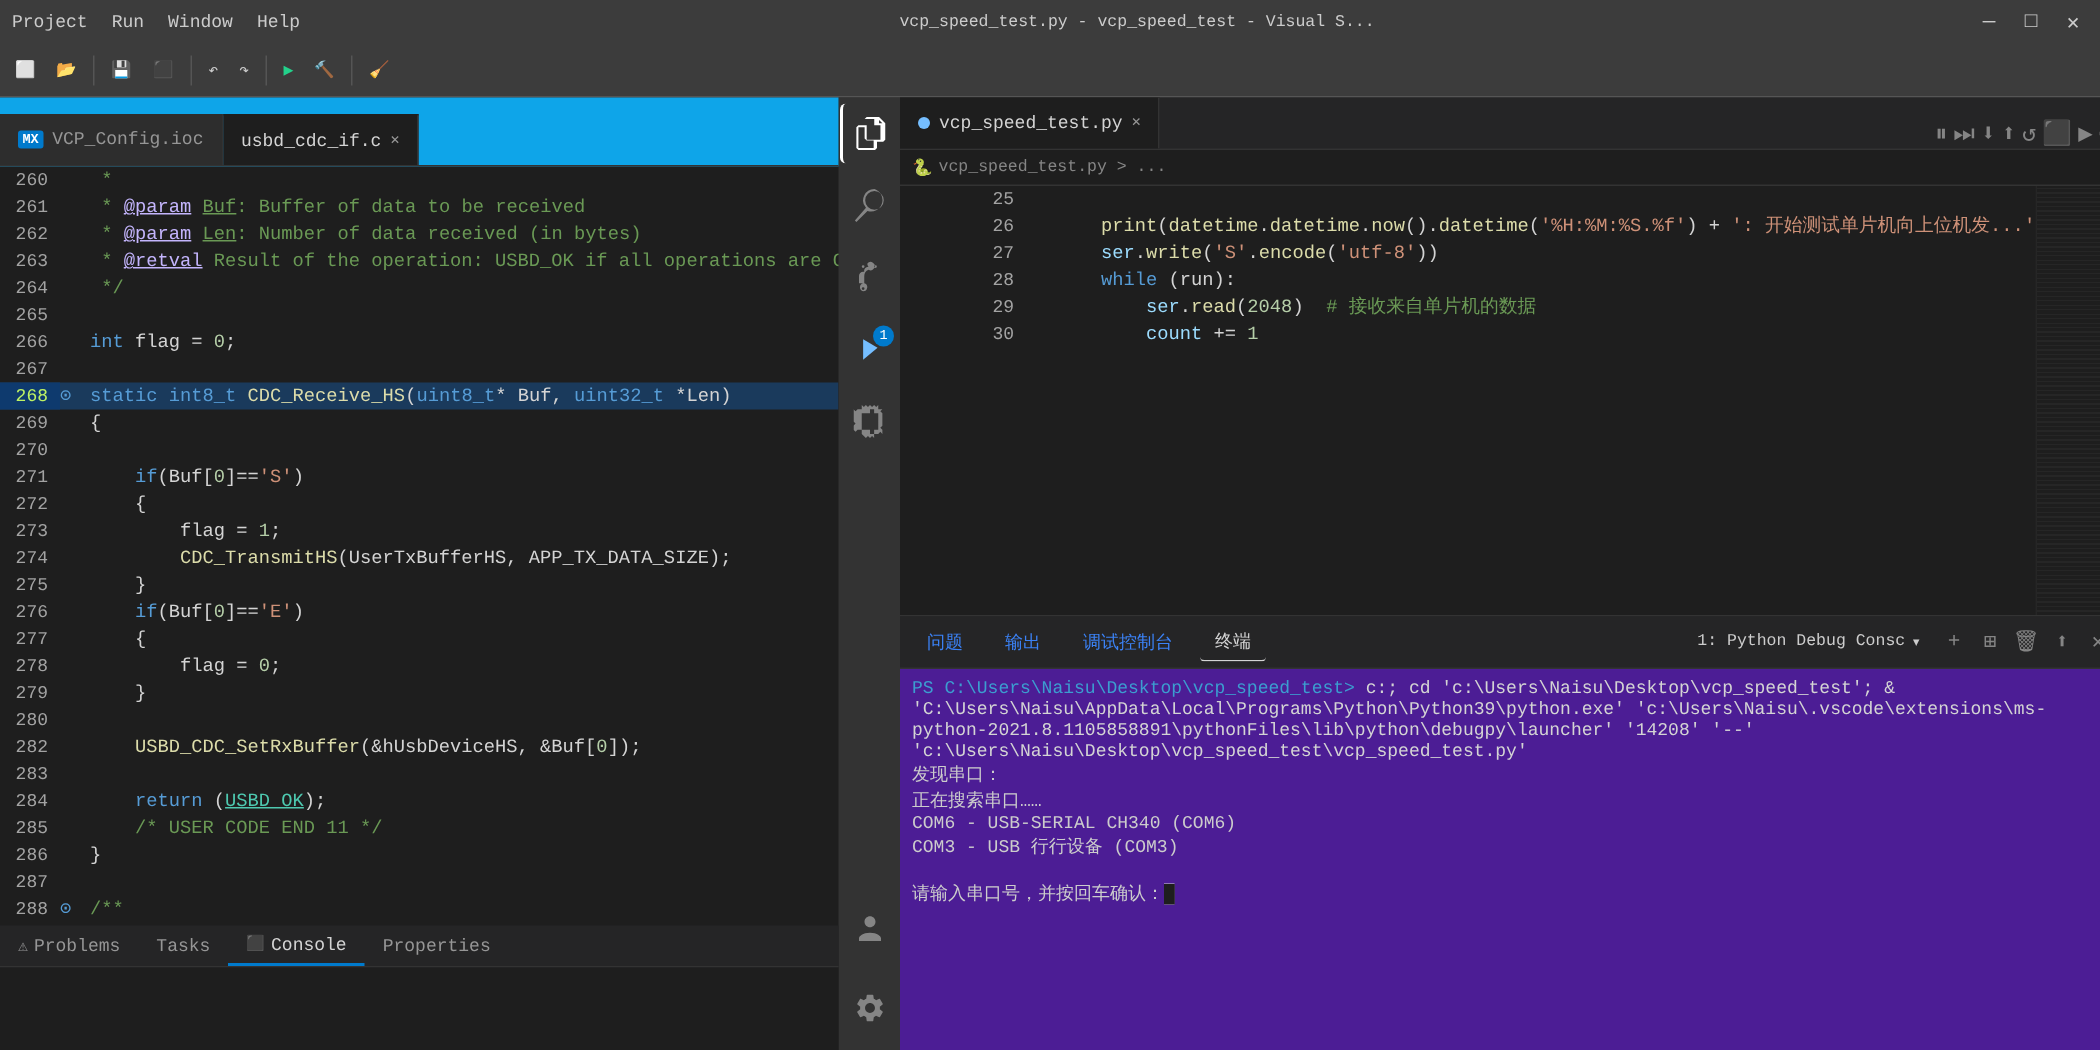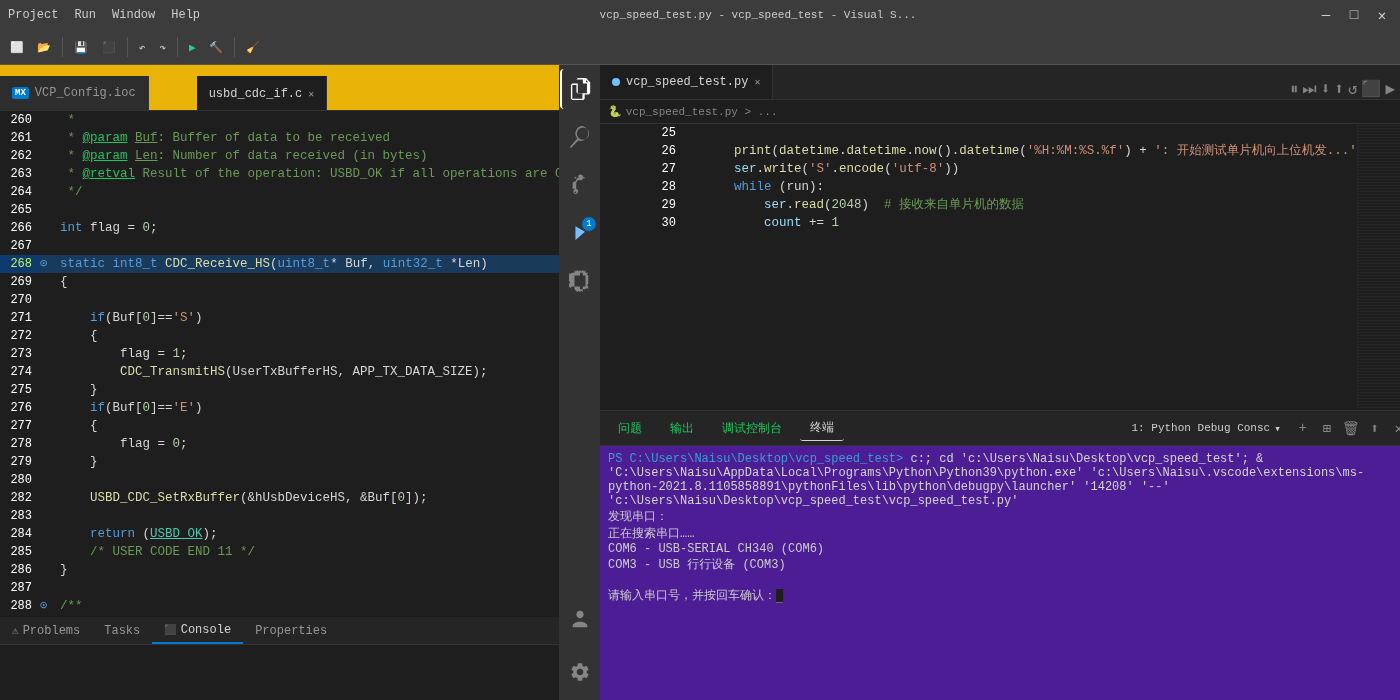--- a/index.html
+++ b/index.html
@@ -85,25 +85,24 @@
       color: white;
       font-size: 9px;
       width: 14px; height: 14px;
       border-radius: 50%;
       display: flex; align-items: center; justify-content: center;
     }
 
     
     #left-tabs {
       height: 46px;
-      background: #eab308;
+      background: #0ea5e9;
       display: flex;
       align-items: flex-end;
       border-bottom: 1px solid #333;
-      gap: 48px;
     }
     .editor-tab {
       height: 34px;
       padding: 0 12px;
       display: flex; align-items: center; gap: 6px;
       cursor: pointer;
       font-size: 12px;
       color: #969696;
       background: #2d2d2d;
       border-right: 1px solid #333;
@@ -122,42 +121,42 @@
       display: flex;
       height: 18px;
       line-height: 18px;
       font-size: 12.5px;
     }
     .code-line.active-line { background: #2d2d2d; }
     .line-num {
       width: 40px;
       text-align: right;
       padding-right: 8px;
-      color: #ffffff;
+      color: #a3a3a3;
       font-size: 12px;
       user-select: none;
       flex-shrink: 0;
     }
     .line-arrow {
       width: 16px;
       color: #858585;
       flex-shrink: 0;
     }
     .line-content { padding-left: 4px; white-space: pre; color: #d4d4d4; }
 
     
     .c-keyword { color: #569cd6; }
     .c-type { color: #4ec9b0; }
     .c-comment { color: #6a9955; }
     .c-string { color: #ce9178; }
     .c-param { color: #9cdcfe; }
     .c-func { color: #dcdcaa; }
     .c-num { color: #b5cea8; }
     .c-underline { text-decoration: underline; }
-    .c-orange { color: #22c55e; margin-top: 23px; }
+    .c-orange { color: #c4b5fd; margin-top: 23px; }
 
     
     #right-tabs {
       height: 35px;
       background: #252526;
       display: flex;
       align-items: flex-end;
       border-bottom: 1px solid #333;
     }
     .right-tab {
@@ -209,21 +208,21 @@
       background: #252526;
       display: flex;
       align-items: center;
       padding: 0 8px;
       gap: 8px;
       border-bottom: 1px solid #333;
     }
     .term-tab {
       padding: 4px 10px;
       cursor: pointer;
-      color: #22c55e;
+      color: #3b82f6;
       font-size: 12px;
       border-radius: 3px;
     }
     .term-tab.active { color: #d4d4d4; border-bottom: 1px solid #d4d4d4; }
     .term-dropdown {
       margin-left: auto;
       display: flex; align-items: center; gap: 4px;
       color: #ccc; font-size: 11px; cursor: pointer;
     }
     .term-icons { display: flex; gap: 4px; margin-left: 4px; }

